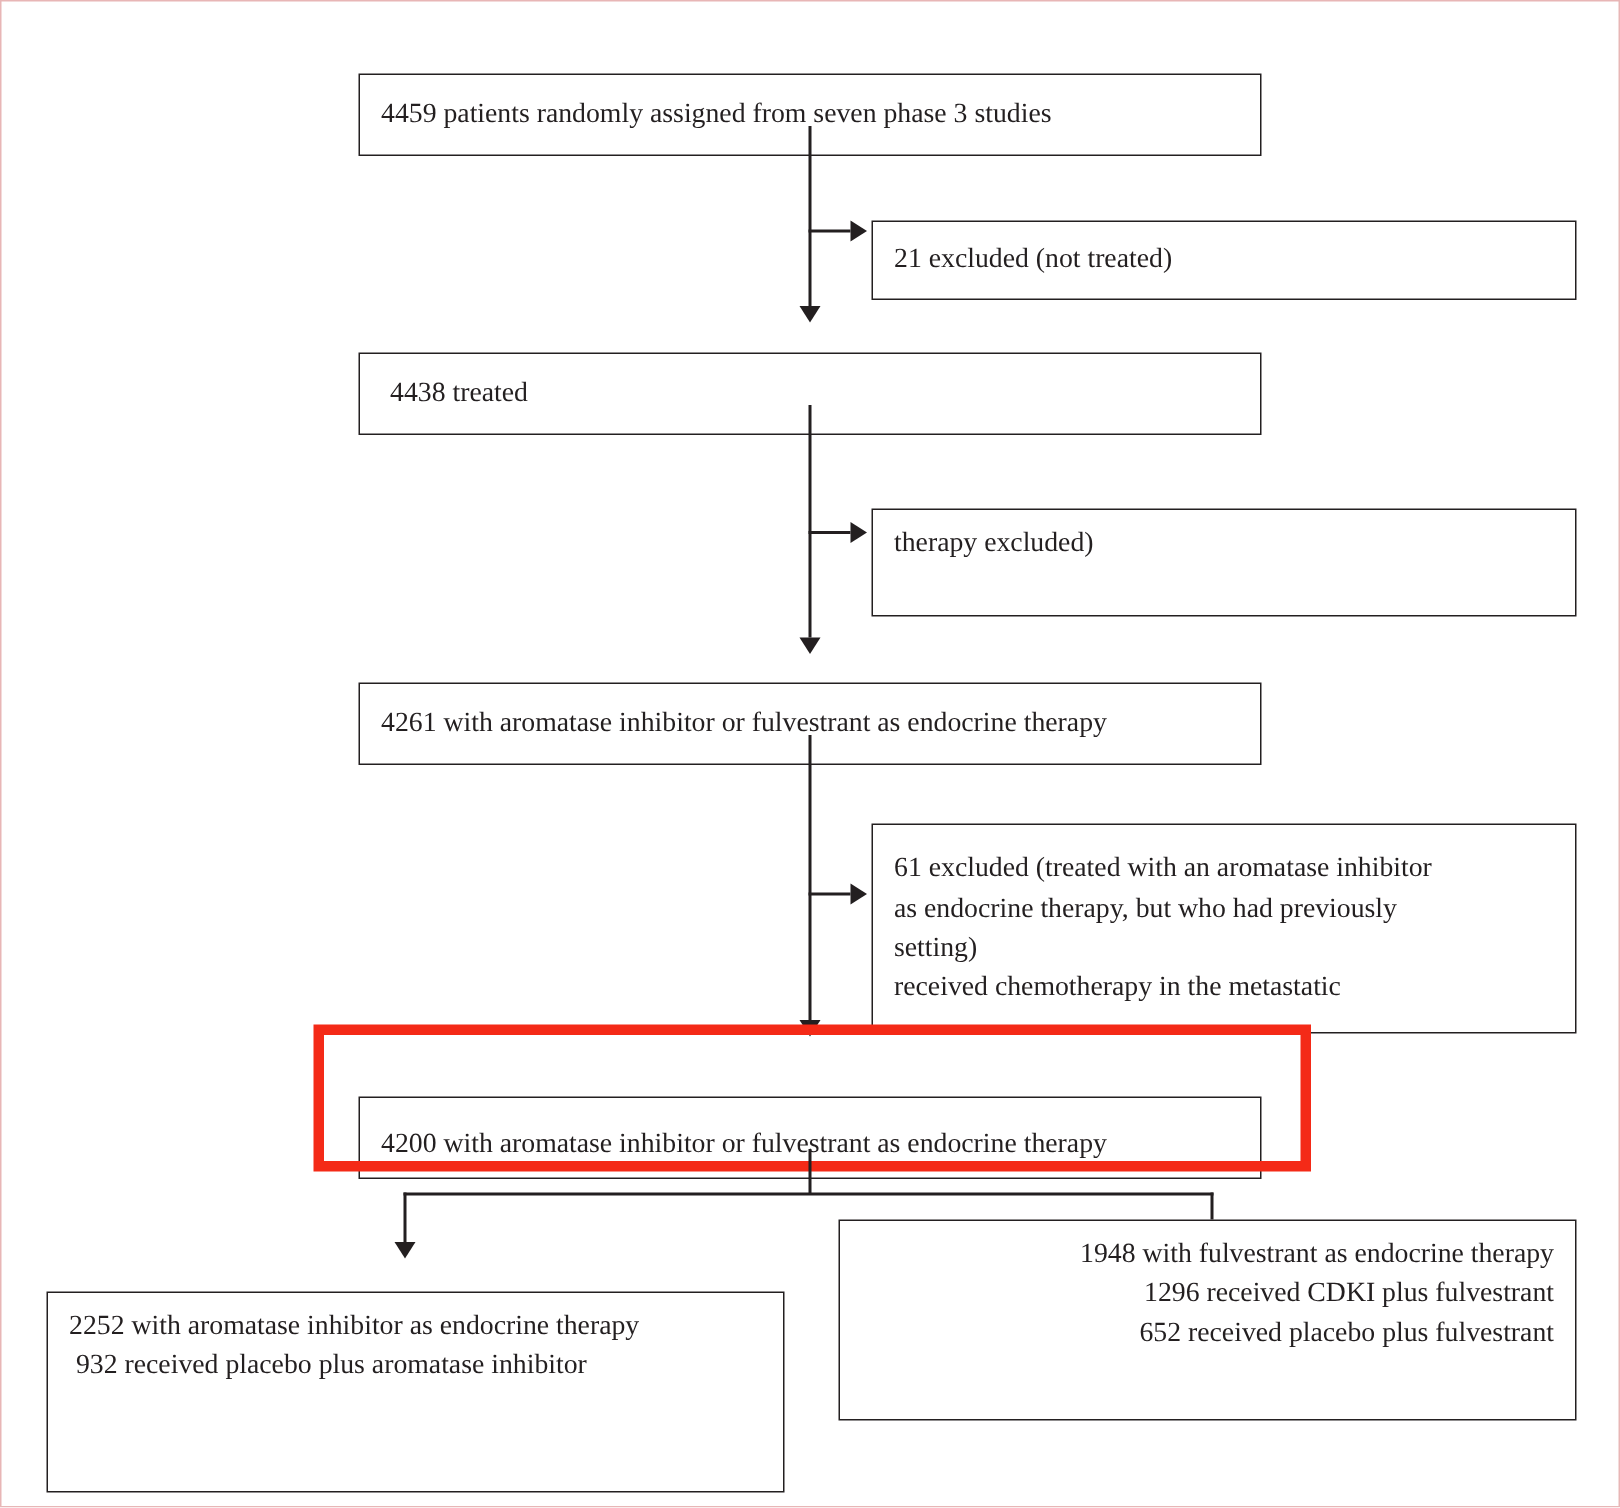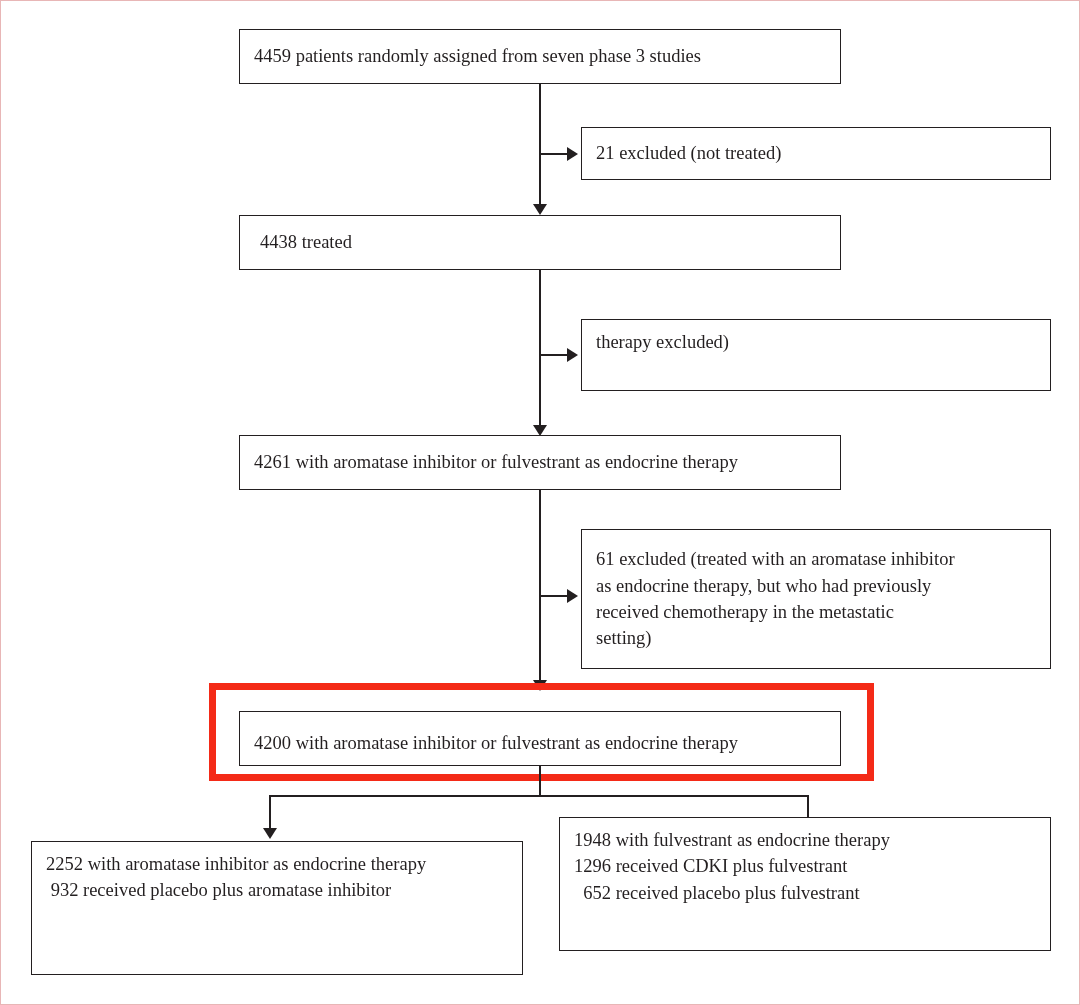--- a/index.html
+++ b/index.html
@@ -23,20 +23,21 @@
     position: absolute;
     box-sizing: border-box;
     border: 1.5px solid #231f20;
     background: #ffffff;
     font-size: 18.5px;
     line-height: 1.42;
     color: #231f20;
     padding: 9px 14px;
     display: flex;
     align-items: center;
+    margin-top: 20px;
   }
   .box.top-align {
     align-items: flex-start;
   }
   .hang {
     text-indent: 0;
     padding-left: 0;
   }
   .hang-line {
     display: block;
@@ -119,22 +120,22 @@
   <div class="line vline" style="left:538px; top:489px; height:190px;"></div>
   <div class="arrow-down" style="left:532px; top:679px;"></div>
 
   <div class="line hline" style="left:538px; top:594px; width:28px;"></div>
   <div class="arrow-right" style="left:566px; top:588px;"></div>
 
   <div class="box top-align" style="left:580px; top:528px; width:470px; height:140px;align-items:center;">
     <span class="hang">
       <span class="hang-line">61 excluded (treated with an aromatase inhibitor</span>
       <span class="hang-line">as endocrine therapy, but who had previously</span>
+      <span class="hang-line">setting)</span>
       <span class="hang-line">received chemotherapy in the metastatic</span>
-      <span class="hang-line">setting)</span>
     </span>
   </div>
 
   <div class="box" style="left:238px; top:710px; width:602px; height:55px;align-items:flex-end;">
     <span>4200 with aromatase inhibitor or fulvestrant as endocrine therapy</span>
   </div>
   <div class="highlight" style="left:208px; top:682px; width:665px; height:98px;"></div>
 
   <div class="line vline" style="left:538px; top:765px; height:30px;"></div>
   <div class="line hline" style="left:268px; top:794px; width:540px;"></div>
@@ -143,21 +144,21 @@
   <div class="line vline" style="left:806px; top:794px; height:38px;"></div>
   <div class="arrow-down" style="left:800px; top:827px;"></div>
 
   <div class="box top-align" style="left:30px; top:840px; width:492px; height:134px;">
     <span style="width:100%;">
       <span class="outcome">2252 with aromatase inhibitor as endocrine therapy</span>
       <span class="outcome"> 932 received placebo plus aromatase inhibitor</span>
     </span>
   </div>
 
-  <div class="box top-align" style="left:558px; top:816px; width:492px; height:134px;">
+  <div class="box top-align" style="left:558px; top:792px; width:492px; height:134px;text-align:right;">
     <span style="width:100%;">
       <span class="outcome">1948 with fulvestrant as endocrine therapy</span>
       <span class="outcome">1296 received CDKI plus fulvestrant</span>
       <span class="outcome">  652 received placebo plus fulvestrant</span>
     </span>
   </div>
 
 </div>
 
 </body></html>

